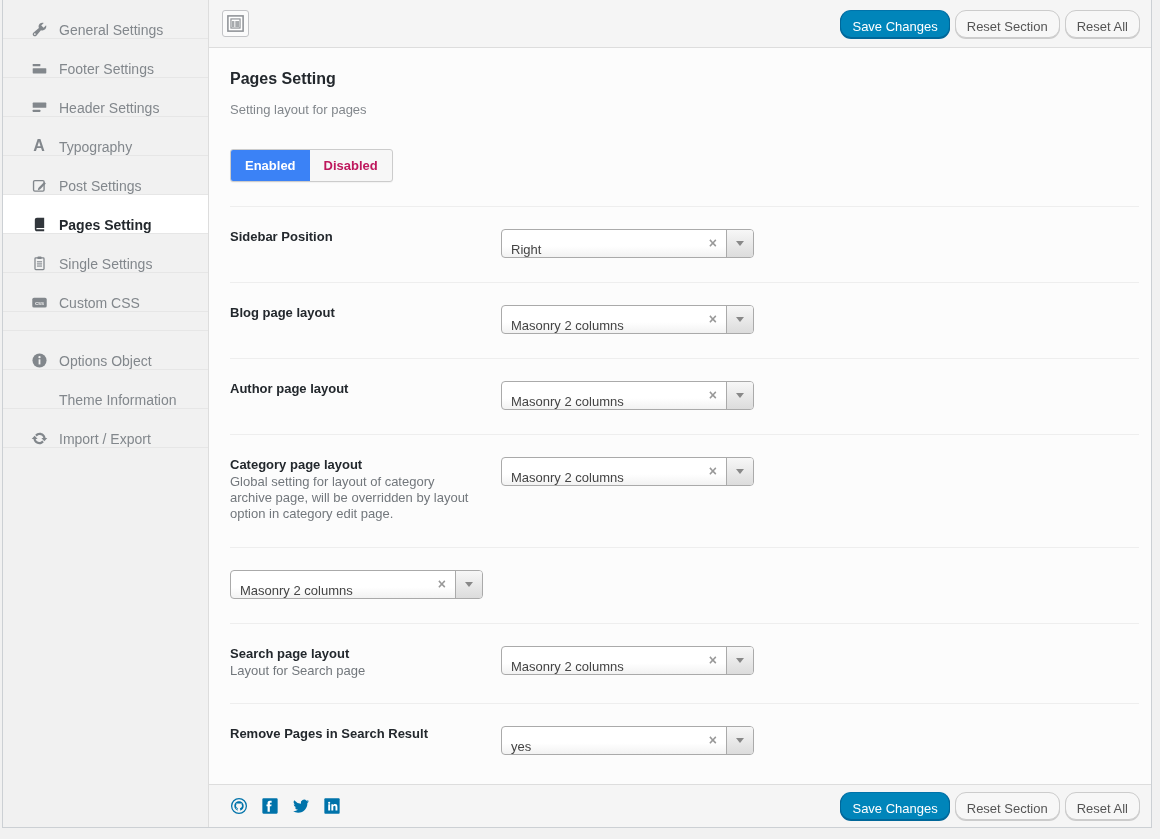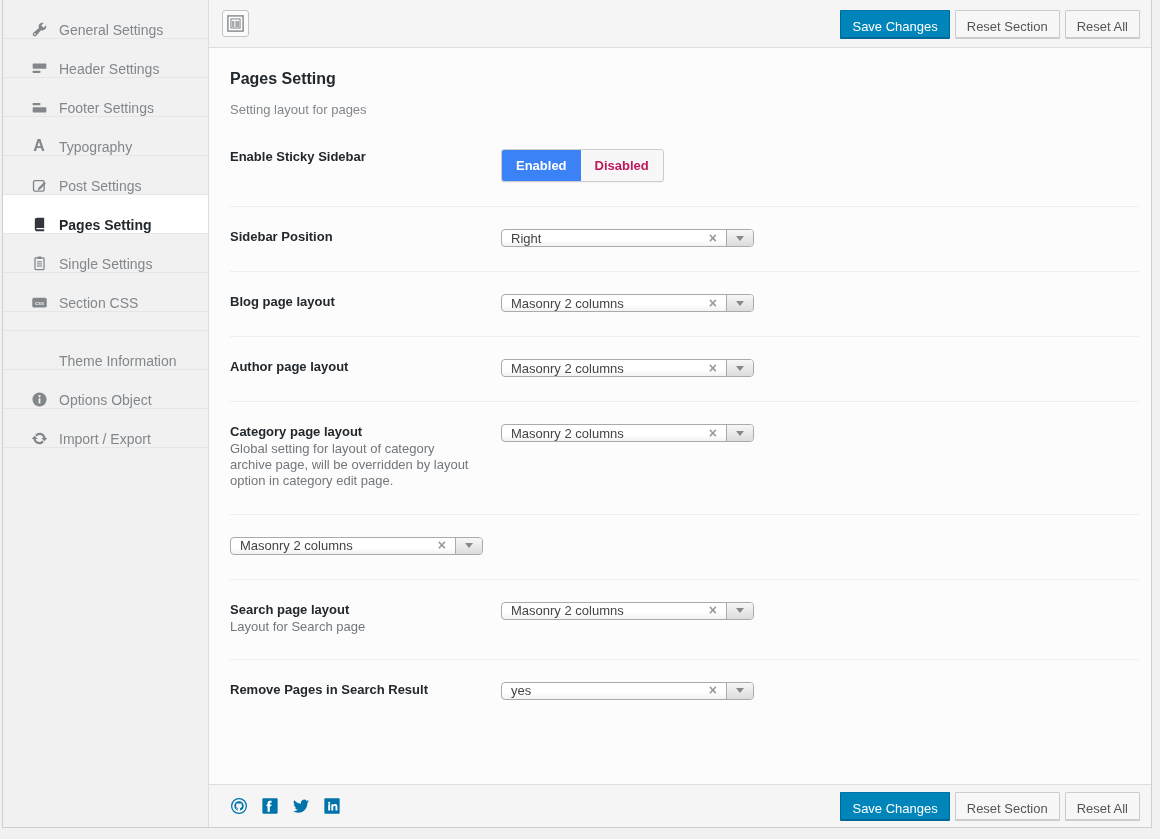--- a/index.html
+++ b/index.html
@@ -67,21 +67,21 @@
     justify-content: space-between;
   }
   .topbar { height: 48px; border-bottom: 1px solid #ddd; padding: 0 11px 0 13px; }
   .botbar { height: 43px; border-top: 1px solid #ddd; padding: 0 11px 0 21px; }
   .bar-actions { display: flex; gap: 5px; align-items: center; }
   .btn {
     font-family: inherit;
     font-size: 13px;
     height: 28px;
     padding: 8px 11px;
-    border-radius: 1px;
+    border-radius: 11px;
     background: #f7f7f7;
     border: 1px solid #ccc;
     box-shadow: 0 1px 0 #ccc;
     color: #555;
     cursor: pointer;
   }
   .btn-primary {
     background: #0085ba;
     border-color: #0073aa #006799 #006799;
     box-shadow: 0 1px 0 #006799;
@@ -129,26 +129,26 @@
     padding: 8px 14px;
     border: none;
     background: transparent;
     color: #be185d;
     cursor: pointer;
   }
   .toggle-btn.selected { background: #3b82f6; color: #fff; }
   
   .sel {
     width: 253px;
-    height: 18px;
+    height: 29px;
     border: 1px solid #aaa;
     border-radius: 4px;
     background: linear-gradient(#ffffff 60%, #f2f2f2);
     display: flex;
-    align-items: center;
+    align-items: flex-end;
     cursor: pointer;
     overflow: hidden;
   }
   .sel-value { flex: 1; padding: 0 9px; font-size: 13px; color: #444; white-space: nowrap; }
   .sel-clear {
     color: #999; font-weight: 700; font-size: 14px;
     padding: 0 9px; line-height: 27px; cursor: pointer;
   }
   .sel-arrow {
     width: 27px; height: 100%;
@@ -179,37 +179,37 @@
         <svg viewBox="0 0 20 20">
             <path fill="#82878c" d="M16.68 9.77c-1.34 1.34-3.3 1.67-4.95.99l-5.41 6.52c-.99.99-2.59.99-3.58 0s-.99-2.59 0-3.57l6.52-5.42c-.68-1.65-.35-3.61.99-4.95 1.28-1.28 3.12-1.62 4.72-1.06l-2.89 2.89 2.82 2.82 2.86-2.87c.53 1.58.18 3.39-1.08 4.65zM3.81 16.21c.4.39 1.04.39 1.43 0 .4-.4.4-1.04 0-1.43-.39-.4-1.03-.4-1.43 0-.39.39-.39 1.03 0 1.43z"></path>
           </svg>
       </span>
       <span class="nav-label">General Settings</span>
     </div>
     <div class="nav-item">
       <span class="nav-icon">
         <svg viewBox="0 0 20 20">
             <g fill="#82878c">
+              <rect x="2" y="4.6" width="9" height="2.8" rx="0.6"></rect>
+              <rect x="2" y="9.6" width="16" height="6.2" rx="0.8"></rect>
+            </g>
+          </svg>
+      </span>
+      <span class="nav-label">Footer Settings</span>
+    </div>
+    <div class="nav-item">
+      <span class="nav-icon">
+        <svg viewBox="0 0 20 20">
+            <g fill="#82878c">
               <rect x="2" y="4.2" width="16" height="6.2" rx="0.8"></rect>
               <rect x="2" y="12.6" width="9" height="2.8" rx="0.6"></rect>
             </g>
           </svg>
       </span>
       <span class="nav-label">Header Settings</span>
-    </div>
-    <div class="nav-item">
-      <span class="nav-icon">
-        <svg viewBox="0 0 20 20">
-            <g fill="#82878c">
-              <rect x="2" y="4.6" width="9" height="2.8" rx="0.6"></rect>
-              <rect x="2" y="9.6" width="16" height="6.2" rx="0.8"></rect>
-            </g>
-          </svg>
-      </span>
-      <span class="nav-label">Footer Settings</span>
     </div>
     <div class="nav-item">
       <span class="nav-icon">
         <span class="typog-letter">A</span>
       </span>
       <span class="nav-label">Typography</span>
     </div>
     <div class="nav-item">
       <span class="nav-icon">
         <svg viewBox="0 0 20 20">
@@ -241,36 +241,36 @@
       </span>
       <span class="nav-label">Single Settings</span>
     </div>
     <div class="nav-item">
       <span class="nav-icon">
         <svg viewBox="0 0 20 20">
             <rect x="1.5" y="4.5" width="17" height="11.5" rx="2" fill="#82878c"></rect>
             <text x="10" y="12.9" font-size="6.5" font-weight="bold" fill="#f1f1f1" text-anchor="middle">css</text>
           </svg>
       </span>
-      <span class="nav-label">Section CSS</span>
+      <span class="nav-label">Custom CSS</span>
     </div>
     <div class="nav-spacer"></div>
-    <div class="nav-item">
-      <span class="nav-icon"></span>
-      <span class="nav-label">Theme Information</span>
-    </div>
     <div class="nav-item">
       <span class="nav-icon">
         <svg viewBox="0 0 20 20">
             <circle cx="10" cy="10" r="8.3" fill="#82878c"></circle>
             <rect x="8.95" y="8.6" width="2.1" height="6" fill="#f1f1f1"></rect>
             <circle cx="10" cy="6.1" r="1.35" fill="#f1f1f1"></circle>
           </svg>
       </span>
       <span class="nav-label">Options Object</span>
+    </div>
+    <div class="nav-item">
+      <span class="nav-icon"></span>
+      <span class="nav-label">Theme Information</span>
     </div>
     <div class="nav-item">
       <span class="nav-icon">
         <svg viewBox="0 0 20 20">
             <path fill="#82878c" d="M10.2 3.28c3.53 0 6.43 2.61 6.92 6h2.08l-3.5 4-3.5-4h2.32c-.45-1.97-2.21-3.45-4.32-3.45-1.45 0-2.73.71-3.54 1.78L4.95 5.66C6.23 4.2 8.11 3.28 10.2 3.28zm-.4 13.44c-3.52 0-6.43-2.61-6.92-6H.8l3.5-4 3.5 4H5.48c.45 1.97 2.21 3.45 4.32 3.45 1.45 0 2.73-.71 3.54-1.78l1.71 1.95c-1.28 1.46-3.15 2.38-5.25 2.38z"></path>
           </svg>
       </span>
       <span class="nav-label">Import / Export</span>
     </div>
   </nav>
@@ -291,23 +291,20 @@
         <button class="btn">Reset Section</button>
         <button class="btn">Reset All</button>
       </div>
     </div>
 
     <div class="content">
       <h2 class="page-title">Pages Setting</h2>
       <p class="page-subtitle">Setting layout for pages</p>
 
       <div class="setting-row">
-        <div class="setting-info">
-          <h4 class="setting-title">Enable Sticky Sidebar</h4>
-        </div>
         <div class="setting-control">
           <div class="toggle-group">
             <button class="toggle-btn selected">Enabled</button>
             <button class="toggle-btn">Disabled</button>
           </div>
         </div>
       </div>
 
       <div class="setting-row">
         <div class="setting-info">

